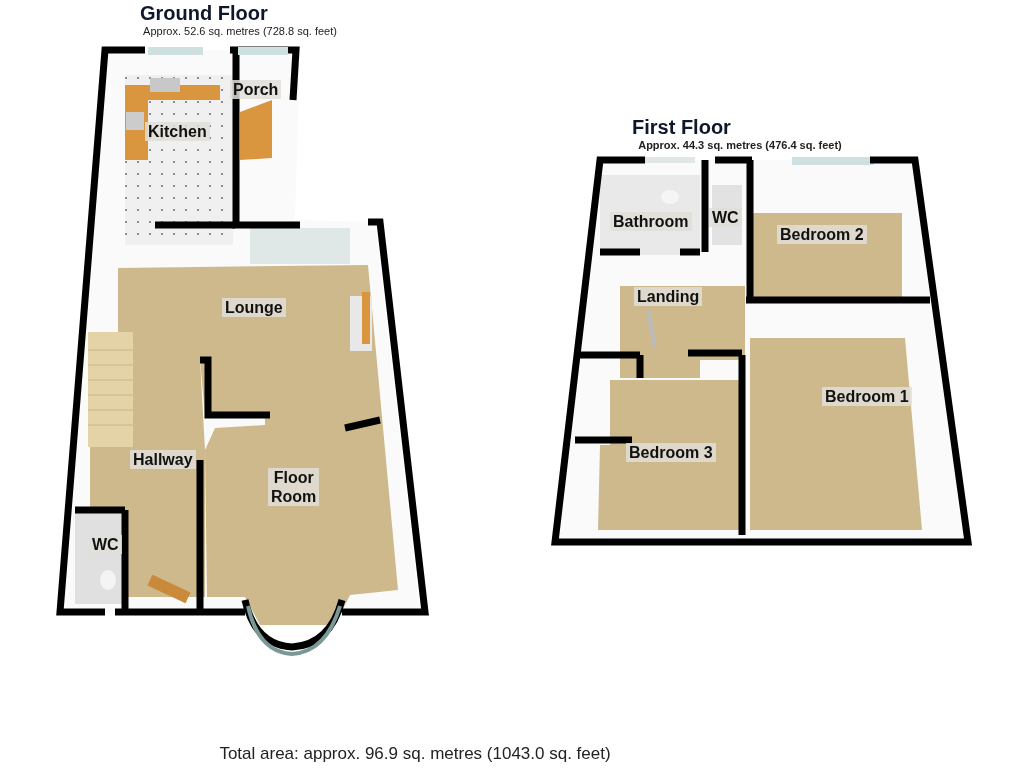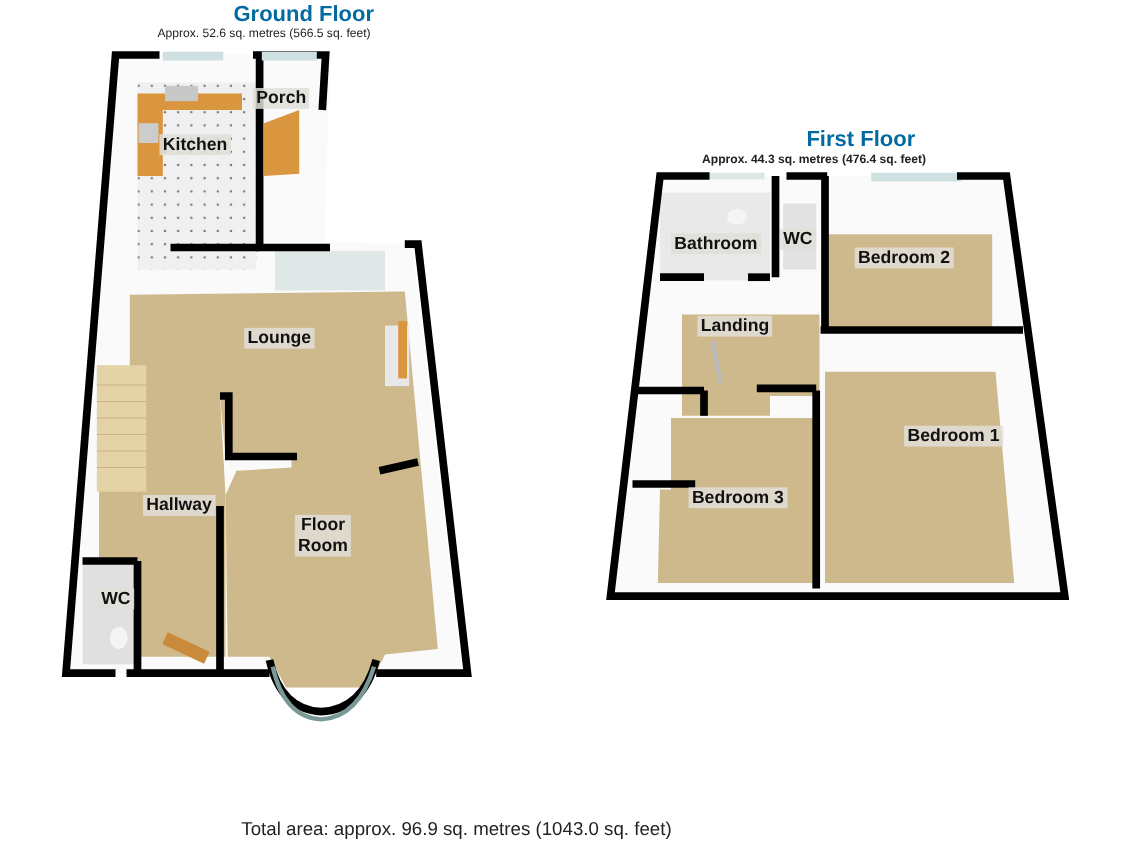--- a/index.html
+++ b/index.html
@@ -1,27 +1,27 @@
 <!DOCTYPE html>
 <html><head>
 <meta charset="utf-8">
 <style>
   html,body{margin:0;padding:0;background:#fff;}
   body{width:1024px;height:768px;position:relative;overflow:hidden;font-family:"Liberation Sans",sans-serif;}
-  .floor-title{position:absolute;font-weight:bold;font-size:20px;color:#0369a1;text-align:right;}
+  .floor-title{position:absolute;font-weight:bold;font-size:20px;color:#0f172a;text-align:left;}
   .floor-sub{position:absolute;font-size:11px;color:#222;text-align:center;}
   .total{position:absolute;left:0;width:830px;top:744px;text-align:center;font-size:17px;color:#222;}
   svg{position:absolute;left:0;top:0;}
   .lbl{position:absolute;font-weight:bold;font-size:16px;color:#111;background:rgba(225,222,215,0.85);padding:0 3px;line-height:19px;text-align:center;}
 </style>
 </head>
 <body>
 
 <div class="floor-title" style="left:140px;top:2px;width:200px;">Ground Floor</div>
-<div class="floor-sub" style="left:100px;top:25px;width:280px;">Approx. 52.6 sq. metres (566.5 sq. feet)</div>
+<div class="floor-sub" style="left:100px;top:25px;width:280px;">Approx. 52.6 sq. metres (728.8 sq. feet)</div>
 
 <div class="floor-title" style="left:632px;top:116px;width:200px;">First Floor</div>
 <div class="floor-sub" style="left:600px;top:139px;width:280px;font-weight:bold;">Approx. 44.3 sq. metres (476.4 sq. feet)</div>
 
 <svg width="1024" height="768">
   <defs>
     <pattern id="tiles" width="12" height="12" patternUnits="userSpaceOnUse">
       <rect width="12" height="12" fill="#f0f0f0"></rect>
       <circle cx="6" cy="6" r="1.1" fill="#777"></circle>
     </pattern>

